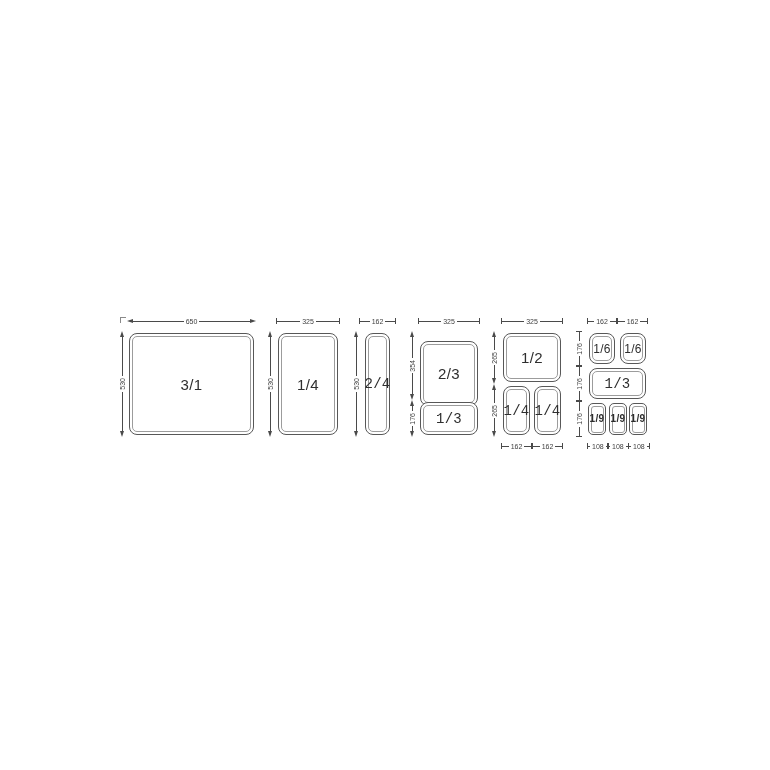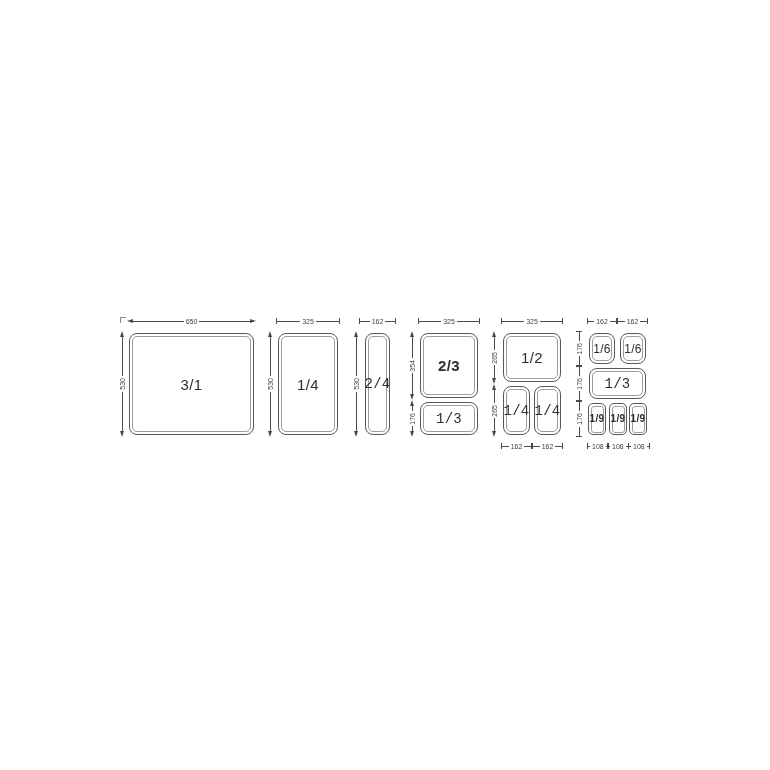--- a/index.html
+++ b/index.html
@@ -60,21 +60,21 @@
   .g2-left { left:264px; top:331px; height:106px; }
   .g2-pan  { left:278px; top:333px; width:60px; height:102px; }
   
   .g3-top  { left:359px; top:316px; width:37px; }
   .g3-left { left:350px; top:331px; height:106px; }
   .g3-pan  { left:365px; top:333px; width:25px; height:102px; }
   
   .g4-top   { left:418px; top:316px; width:62px; }
   .g4-left1 { left:406px; top:331px; height:69px; }
   .g4-left2 { left:406px; top:400px; height:37px; }
-  .g4-pan1  { left:420px; top:333px; width:58px; height:65px;font-weight:bold; }
+  .g4-pan1  { left:420px; top:341px; width:58px; height:65px; }
   .g4-pan2  { left:420px; top:402px; width:58px; height:33px; }
   
   .g5-top   { left:501px; top:316px; width:62px; }
   .g5-left1 { left:488px; top:331px; height:53px; }
   .g5-left2 { left:488px; top:384px; height:53px; }
   .g5-pan1  { left:503px; top:333px; width:58px; height:49px; }
   .g5-pan2  { left:503px; top:386px; width:27px; height:49px; }
   .g5-pan3  { left:534px; top:386px; width:27px; height:49px; }
   .g5-bot1  { left:501px; top:441px; width:31px; }
   .g5-bot2  { left:532px; top:441px; width:31px; }

